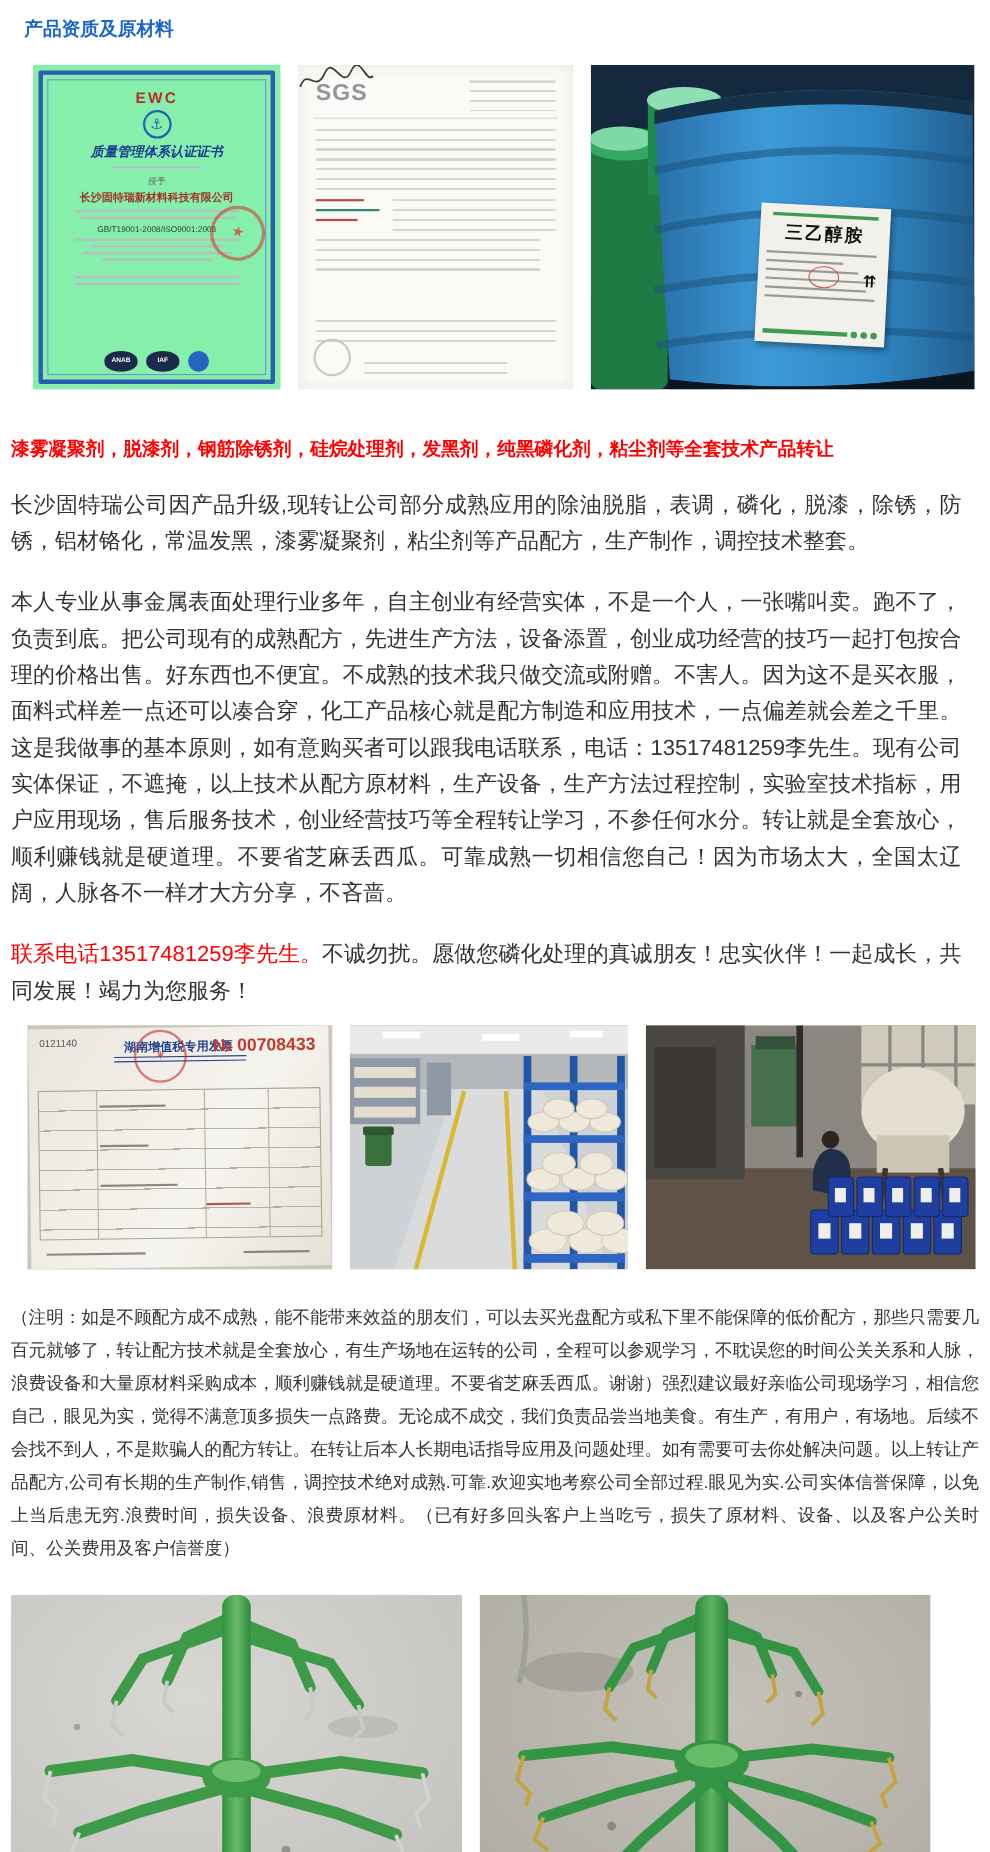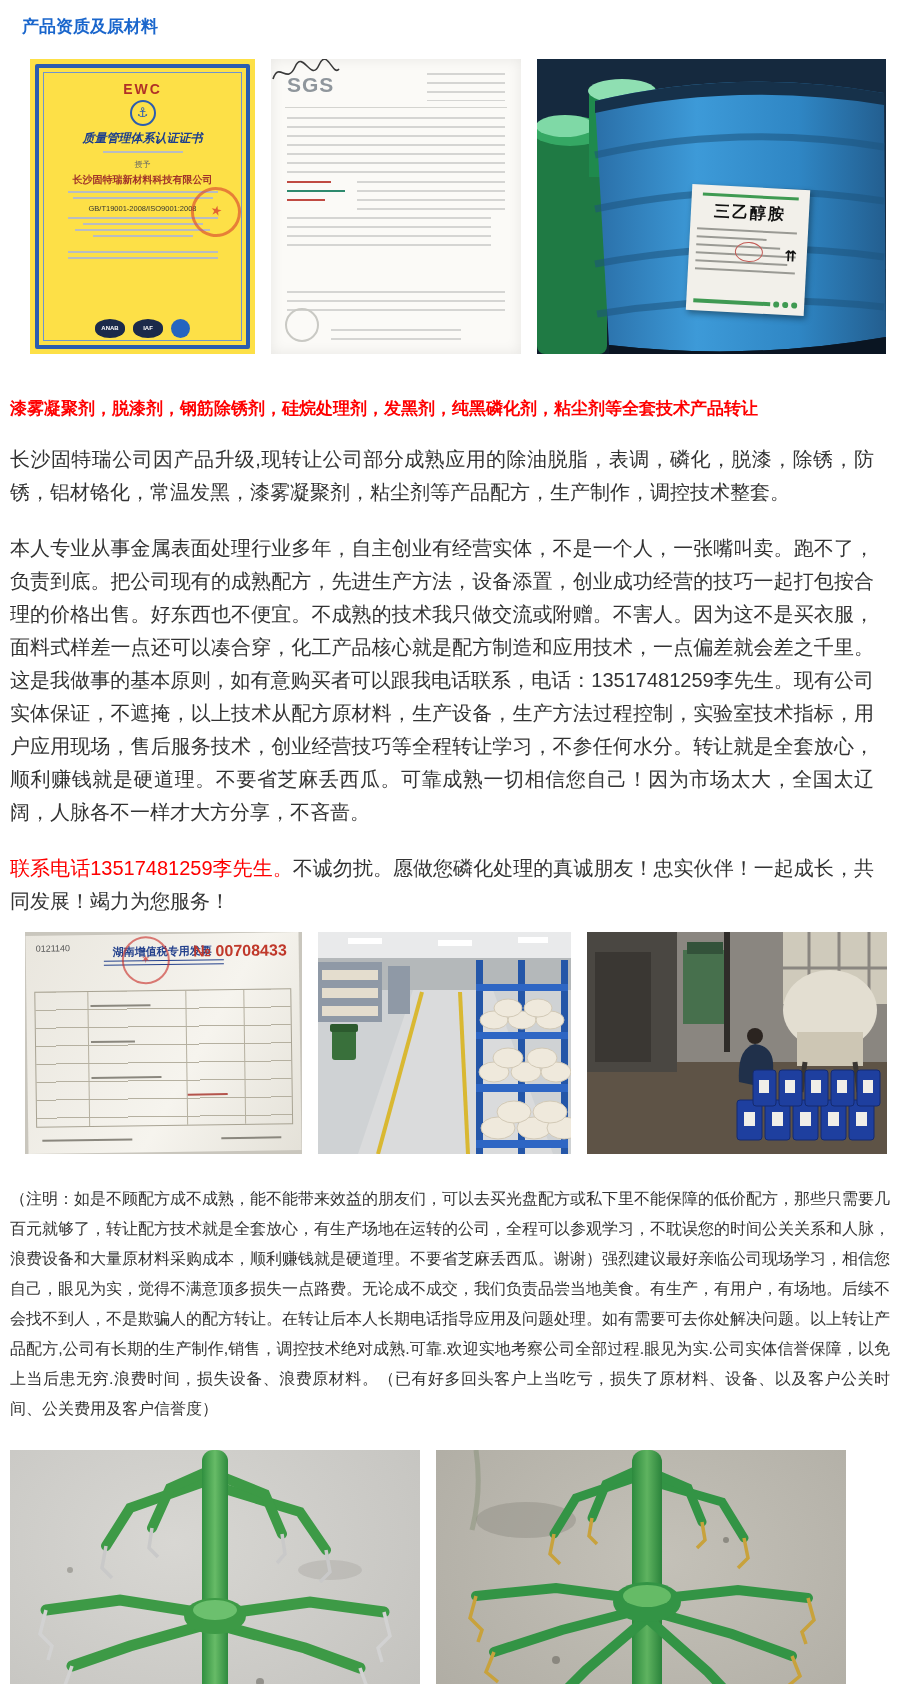--- a/index.html
+++ b/index.html
@@ -9,21 +9,21 @@
   .row1{margin:21px 10px 0 30px;}
   .row2{margin:14px 10px 0 25px;}
   .row3{margin:26px 10px 0 10px;}
   .ph{position:relative;overflow:hidden;flex:0 0 auto;background:#e8e8e8;}
   .ph svg{display:block;position:absolute;left:0;top:0;}
   .headline{color:#fe0000;font-weight:bold;font-size:17px;margin:44px 10px 0 10px;line-height:22px;}
   p.body{font-size:20px;line-height:33px;margin:23px 26px 0 10px;text-align:justify;}
   p.note{font-size:16px;line-height:30px;margin:30px 10px 0 10px;text-align:justify;}
   .red{color:#fe0000;}
   
-  .cert{width:225px;height:295px;background:#fde047;}
+  .cert{width:225px;height:295px;background:#86efac;}
   .cert .frame1{position:absolute;inset:5px;border:4px solid #2b5cb0;border-radius:2px;}
   .cert .frame2{position:absolute;inset:13px;border:1px solid #6f93cf;}
   .cert .inner{position:absolute;inset:16px;text-align:center;}
   .cert-logo{color:#b03127;font-weight:bold;font-size:14px;letter-spacing:2px;margin-top:6px;}
   .cert-emblem{width:22px;height:22px;margin:3px auto;border:2px solid #2b5cb0;border-radius:50%;color:#2b5cb0;font-size:13px;line-height:21px;}
   .cert-title{color:#1a3d8f;font-weight:bold;font-size:12px;margin-top:4px;font-style:italic;}
   .cert-grant{font-size:8px;color:#666;margin-top:6px;}
   .cert-company{color:#a0342a;font-weight:bold;font-size:10px;margin-top:3px;}
   .cert-standard{font-size:7.5px;color:#333;font-weight:normal;margin-top:5px;}
   .bar{background:#b9bcc2;height:2px;margin:4px auto 0;}

